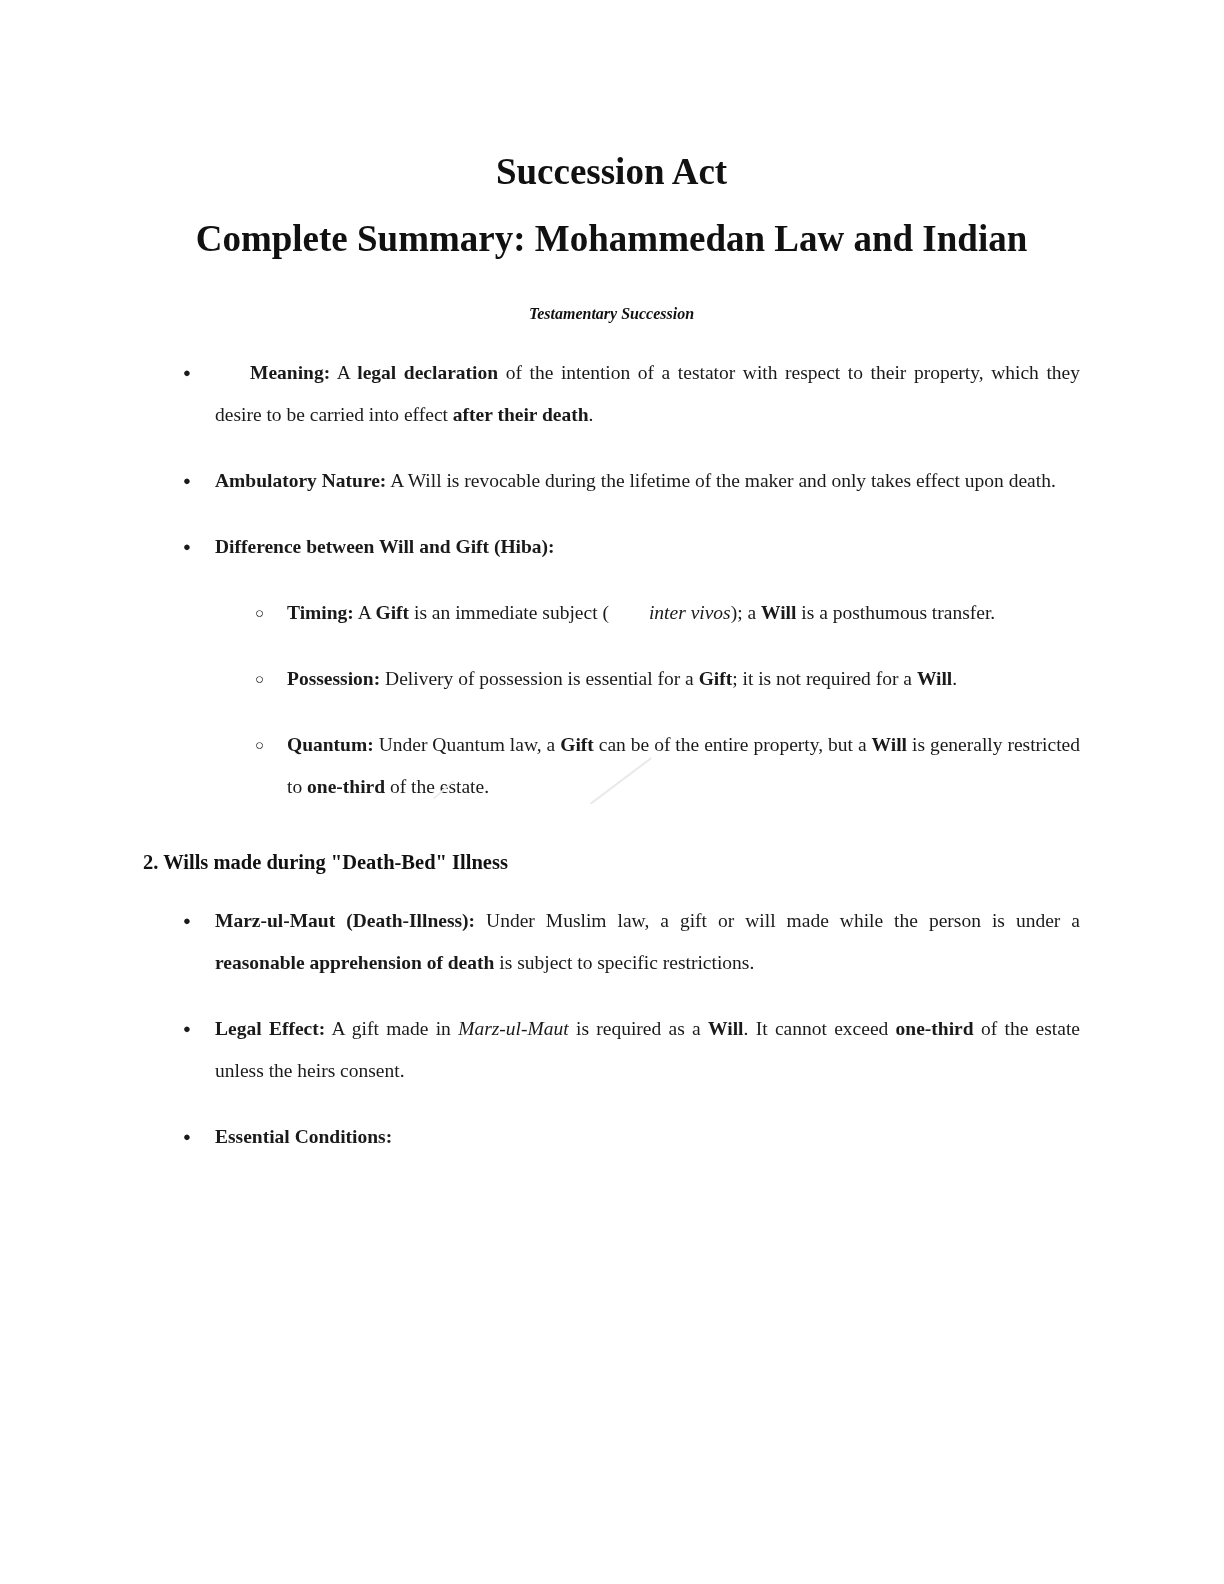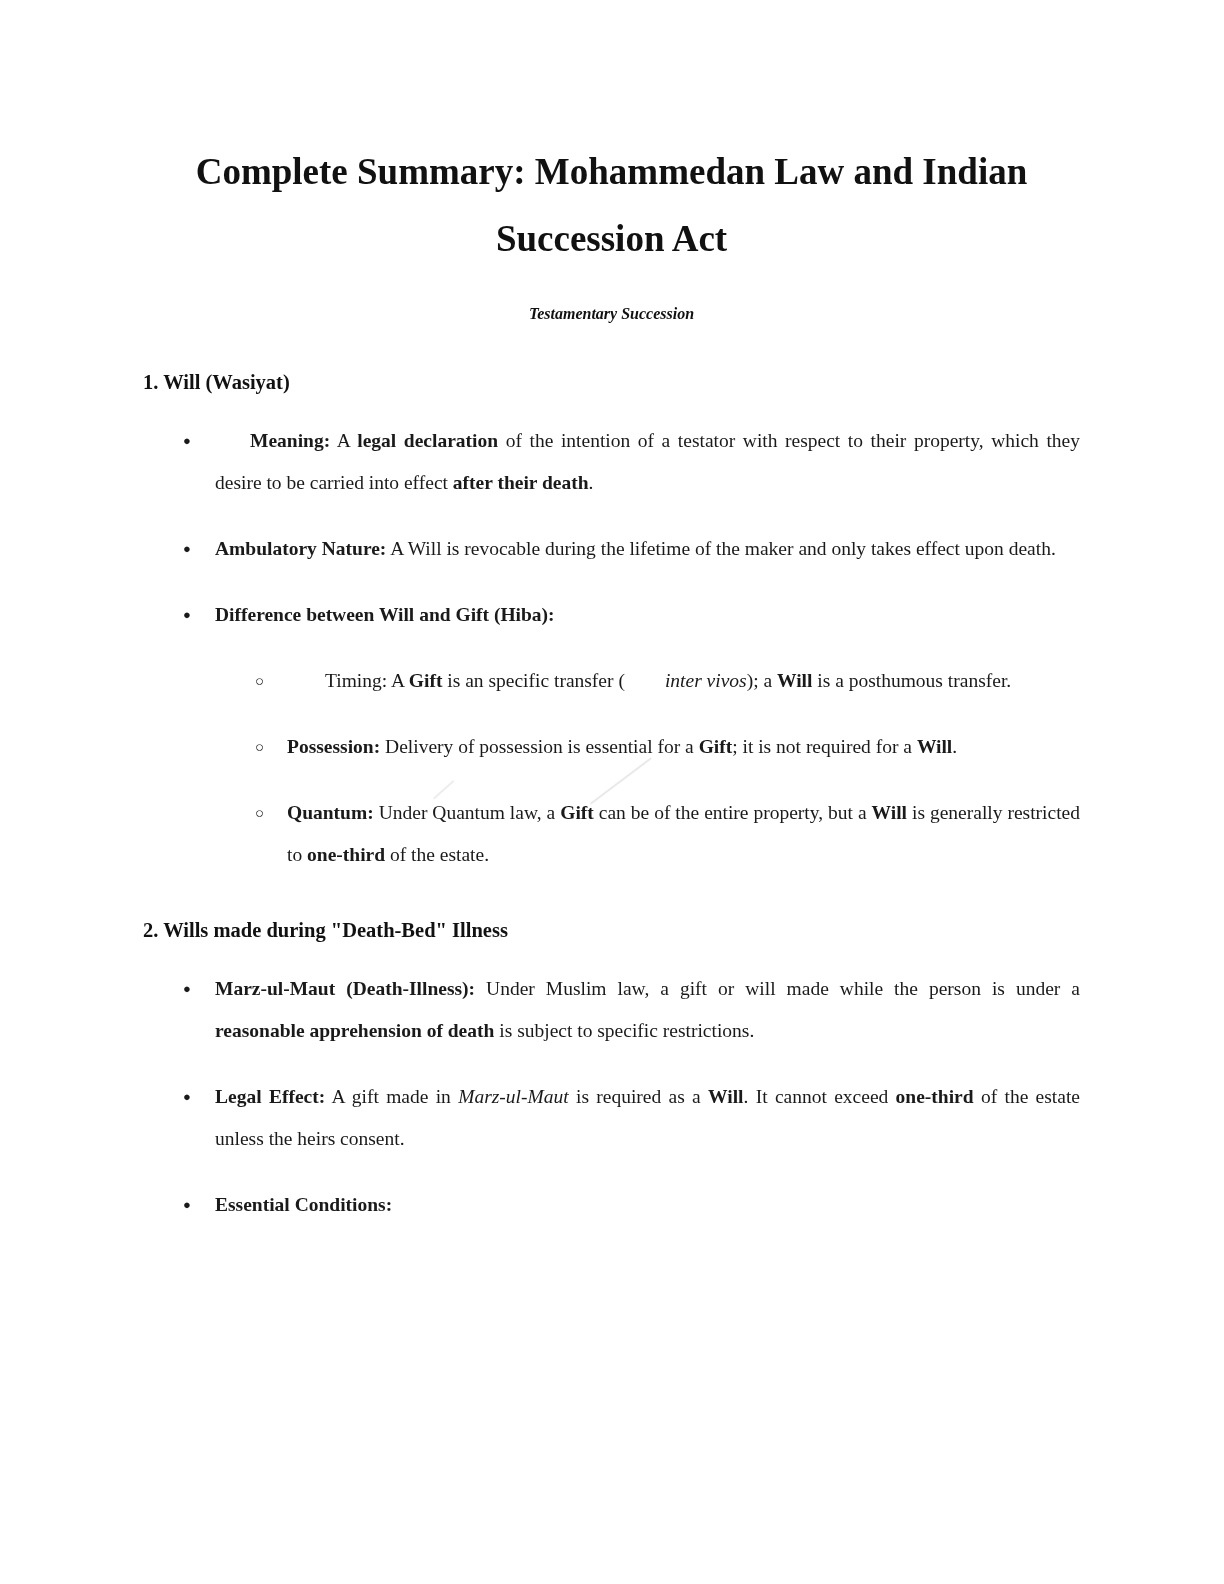--- a/index.html
+++ b/index.html
@@ -92,46 +92,45 @@
 </style>
 </head>
 <body>
 
 <div class="page">
 
   <div class="watermark-line wm-a"></div>
   <div class="watermark-line wm-b"></div>
 
   <h1 class="doc-title">
+    <span class="title-line">Succession Act</span>
     <span class="title-line">Complete Summary: Mohammedan Law and Indian</span>
-    <span class="title-line">Succession Act</span>
   </h1>
 
   <div class="doc-subtitle">Testamentary Succession</div>
 
-  <h2 class="section-heading">1. Will (Wasiyat)</h2>
 
   <div class="li l1">
     <span class="marker">●</span>
     <div class="txt"><span style="font-weight: bold; margin-left: 35px;">Meaning:</span><span> A </span><span style="font-weight: bold; margin-top: 30px;">legal declaration</span><span> of the intention of a testator with respect to their property, which they desire to be carried into effect </span><span style="font-weight: bold;">after their death</span><span>.</span></div>
   </div>
 
   <div class="li l1">
     <span class="marker">●</span>
     <div class="txt"><span style="font-weight: bold;">Ambulatory Nature:</span><span> A Will is revocable during the lifetime of the maker and only takes effect upon death.</span></div>
   </div>
 
   <div class="li l1">
     <span class="marker">●</span>
     <div class="txt"><span style="font-weight: bold;">Difference between Will and Gift (Hiba):</span></div>
   </div>
 
   <div class="li l2">
     <span class="marker">○</span>
-    <div class="txt"><span style="font-weight: normal; margin-left: 38px;">Timing:</span><span> A </span><span style="font-weight: bold;">Gift</span><span> is an specific transfer (</span><span style="font-style: italic; margin-left: 40px;">inter vivos</span><span>); a </span><span style="font-weight: bold;">Will</span><span> is a posthumous transfer.</span></div>
+    <div class="txt"><span style="font-weight: bold;">Timing:</span><span> A </span><span style="font-weight: bold;">Gift</span><span> is an immediate subject (</span><span style="font-style: italic; margin-left: 40px;">inter vivos</span><span>); a </span><span style="font-weight: bold;">Will</span><span> is a posthumous transfer.</span></div>
   </div>
 
   <div class="li l2">
     <span class="marker">○</span>
     <div class="txt"><span style="font-weight: bold;">Possession:</span><span> Delivery of possession is essential for a </span><span style="font-weight: bold;">Gift</span><span>; it is not required for a </span><span style="font-weight: bold;">Will</span><span>.</span></div>
   </div>
 
   <div class="li l2">
     <span class="marker">○</span>
     <div class="txt"><span style="font-weight: bold;">Quantum:</span><span> Under Quantum law, a </span><span style="font-weight: bold;">Gift</span><span> can be of the entire property, but a </span><span style="font-weight: bold;">Will</span><span> is generally restricted to </span><span style="font-weight: bold;">one-third</span><span> of the estate.</span></div>

